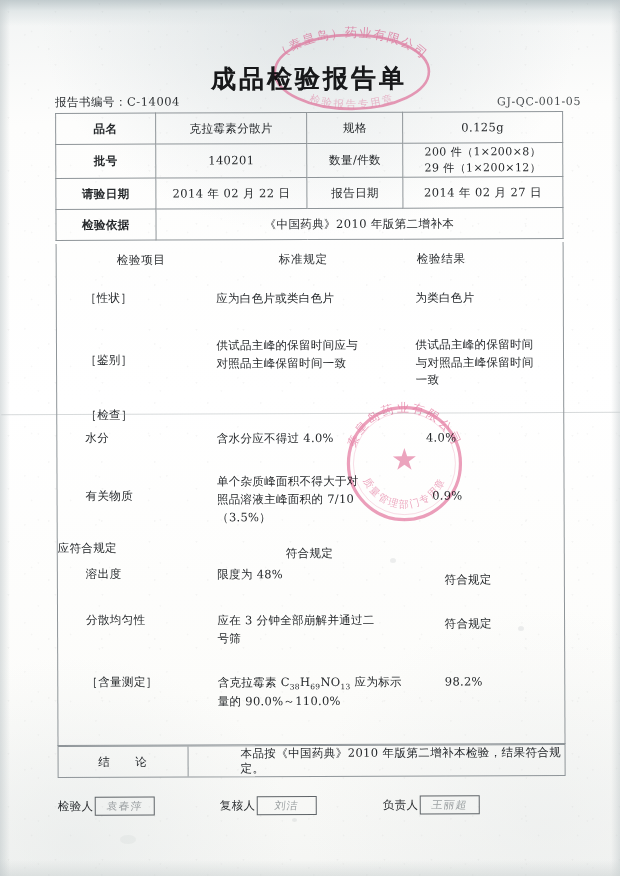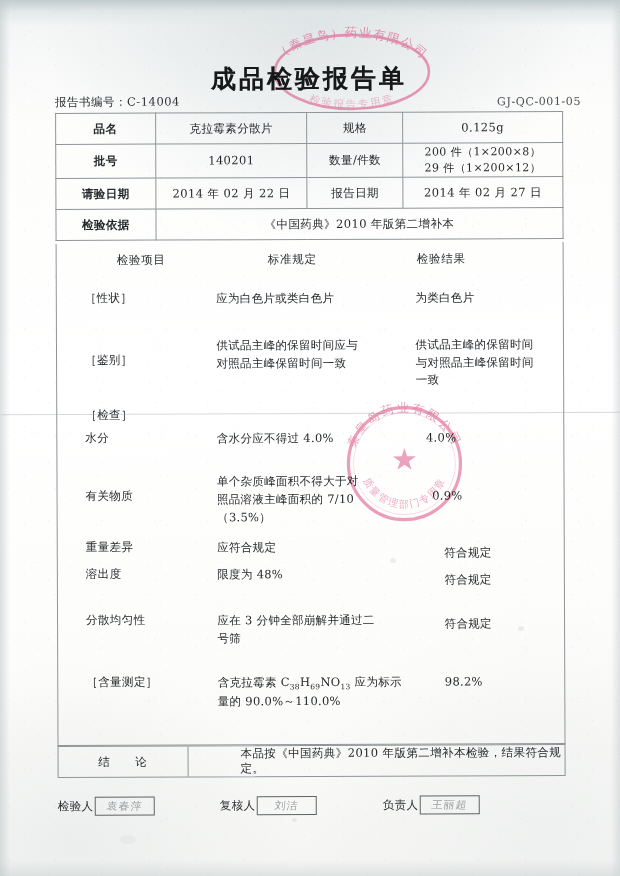--- a/index.html
+++ b/index.html
@@ -164,21 +164,21 @@
   }
   .res-head > div {
     position: absolute;
     top: 9px;
     font-size: 11.5px;
     letter-spacing: .8px;
     color: #2c2f32;
     text-align: center;
   }
   .rh-item { left: 60px; }
-  .rh-std  { left: 211px; }
+  .rh-std  { left: 222px; }
   .rh-res  { left: 360px; }
 
   .res-rows { position: relative; }
 
   .res-row {
     position: relative;
     display: flex;
     align-items: flex-start;
     padding: 0;
   }
@@ -422,21 +422,20 @@
             <div>单个杂质峰面积不得大于对</div>
             <div>照品溶液主峰面积的 7/10</div>
             <div>（3.5%）</div>
           </div>
           <div class="rr-res" style="padding-left:18px;padding-top:15px">
             <div>0.9%</div>
           </div>
         </div>
 
         <div class="res-row" style="margin-top:12px">
-          <div class="rr-item">重量差异</div>
           <div class="rr-std">
             <div>应符合规定</div>
           </div>
           <div class="rr-res" style="padding-left:30px;padding-top:6px">
             <div>符合规定</div>
           </div>
         </div>
 
         <div class="res-row" style="margin-top:4px">
           <div class="rr-item">溶出度</div>

